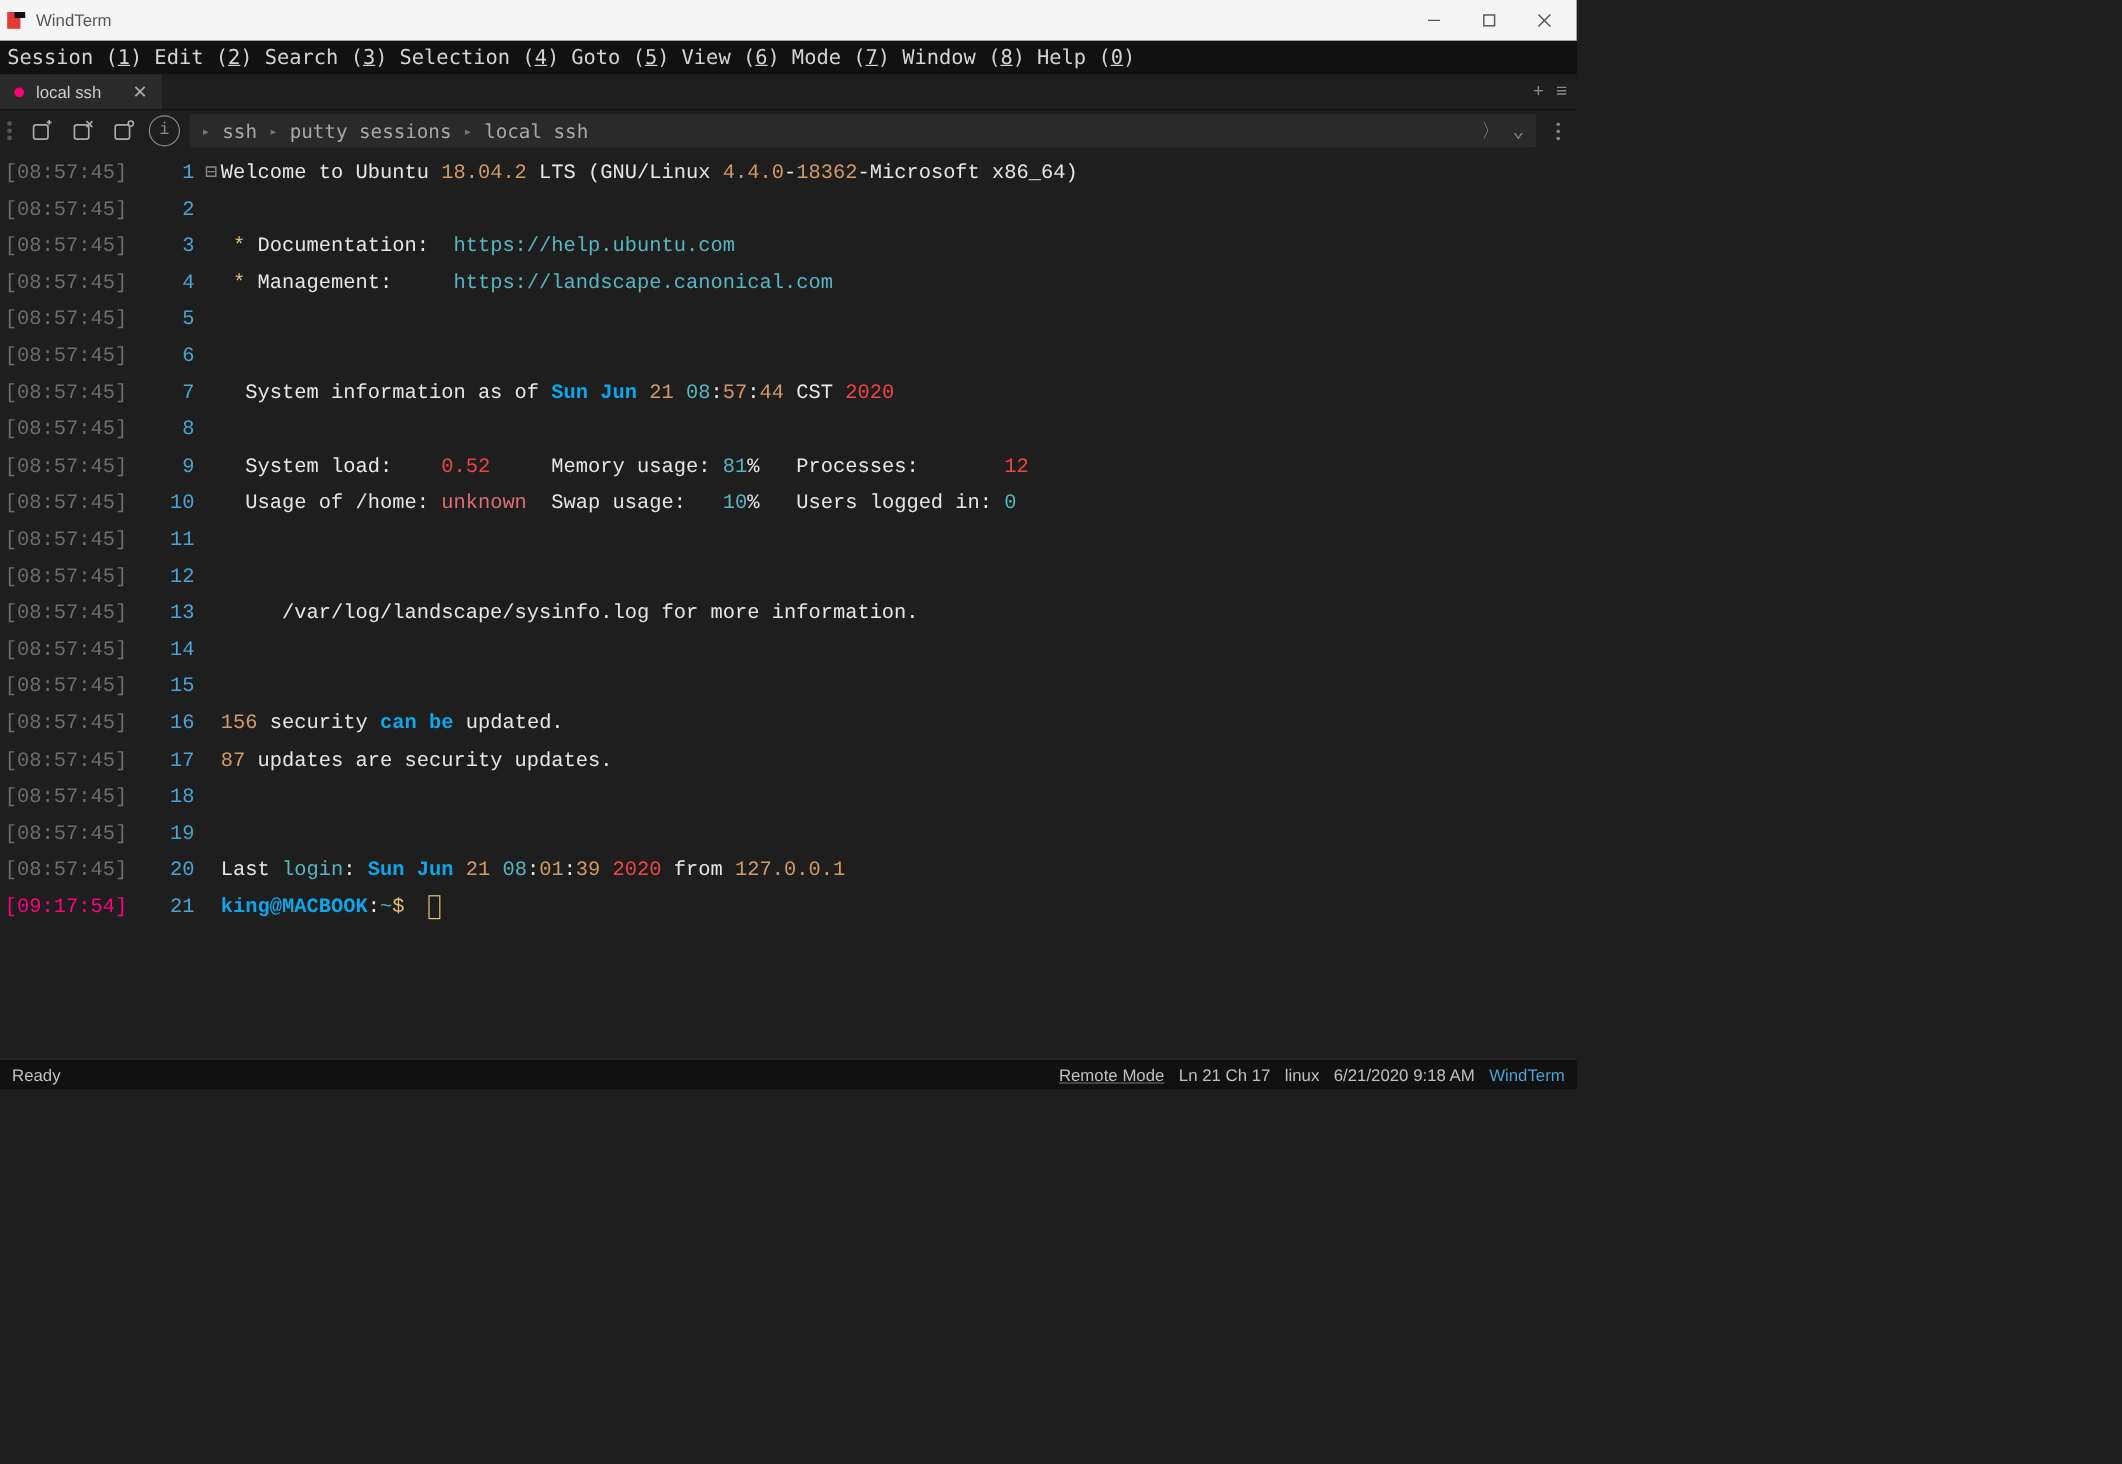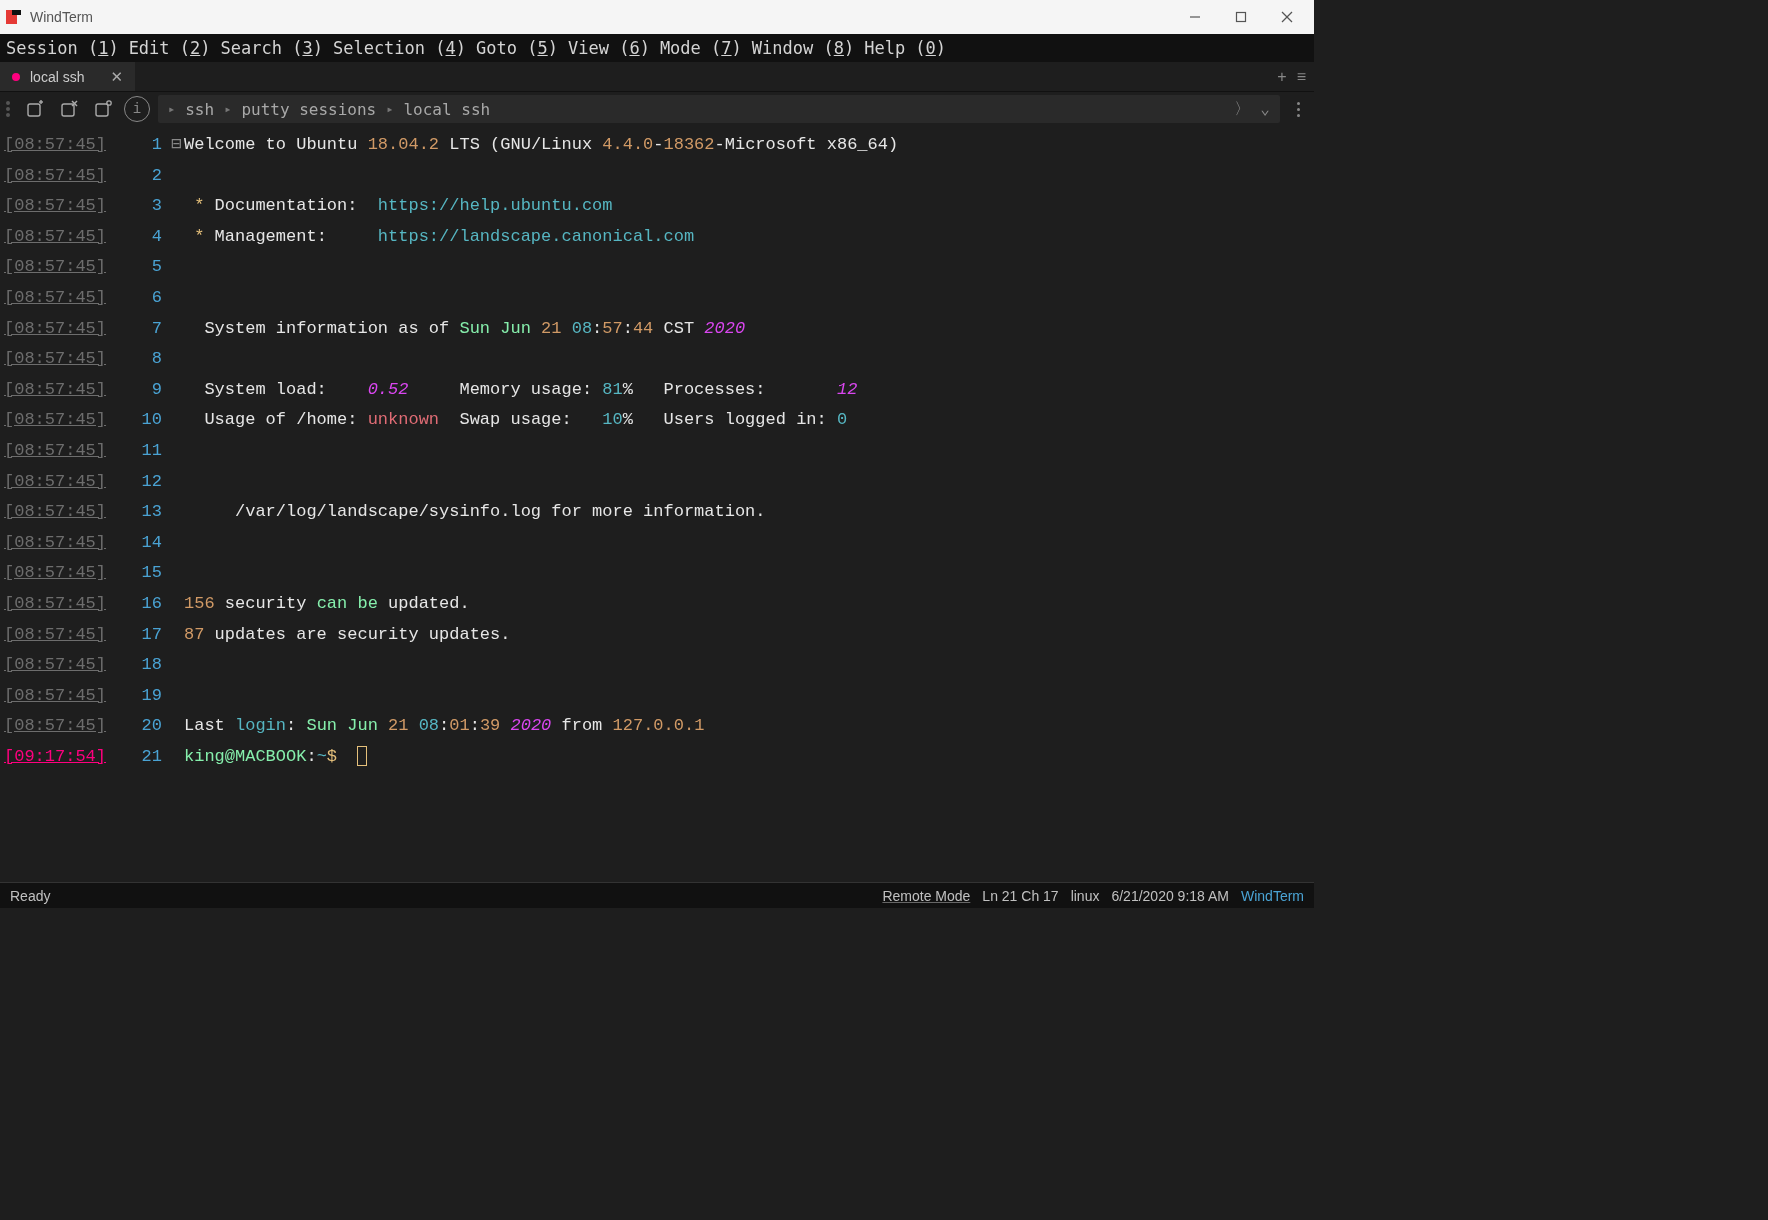--- a/index.html
+++ b/index.html
@@ -117,41 +117,40 @@
   padding-top: 4px;
 }
 .row {
   display: flex;
   white-space: pre;
 }
 .ts {
   width: 128px;
   color: #6d6d6d;
   padding-left: 4px;
-  text-decoration: underline;
 }
 .ts.active { color: #ff007f; }
 .ln {
   width: 40px;
   text-align: right;
   color: #4aa3d4;
   padding-right: 6px;
 }
 .fold {
   width: 16px;
   color: #888;
   text-align: center;
 }
 .content { flex: 1; }
 .c-white { color: #e6e6e6; }
 .c-num { color: #d19a66; }
 .c-yellow { color: #e5c07b; }
 .c-teal { color: #56b6c2; }
-.c-green { color: #86efac; }
-.c-purple { color: #d946ef; font-style: italic; }
+.c-green { color: #0ea5e9; font-weight: bold; }
+.c-purple { color: #ef4444; }
 .c-red { color: #e06c75; }
 .cursor {
   display: inline-block;
   width: 10px; height: 20px;
   border: 1px solid #e5c07b;
   vertical-align: text-bottom;
 }
 .statusbar {
   height: 26px;
   background: #111;

